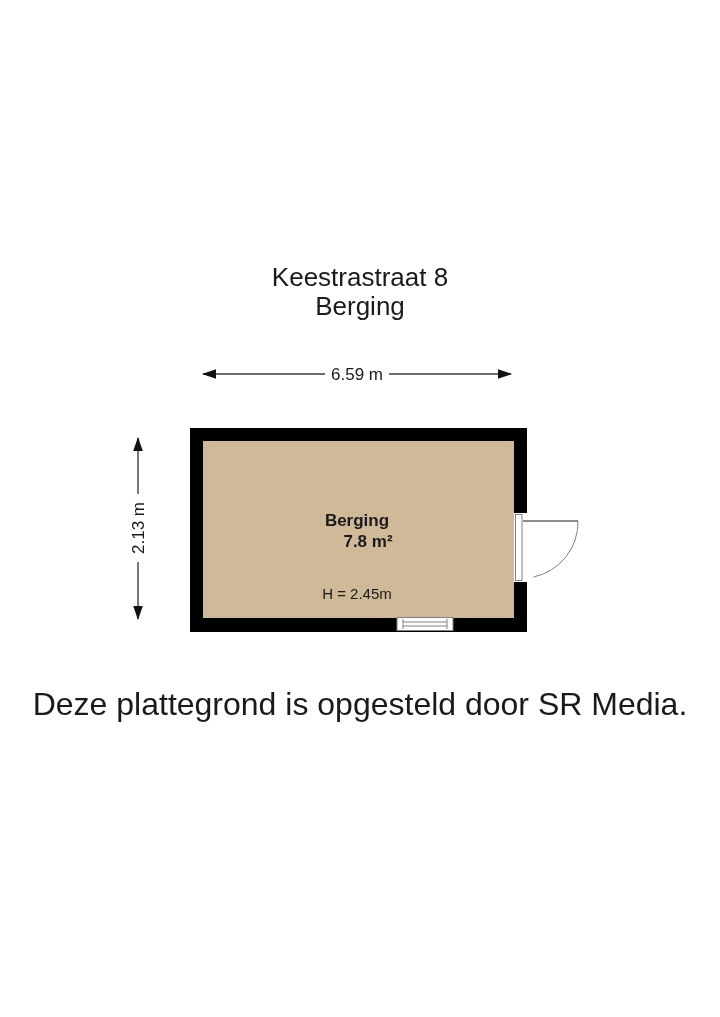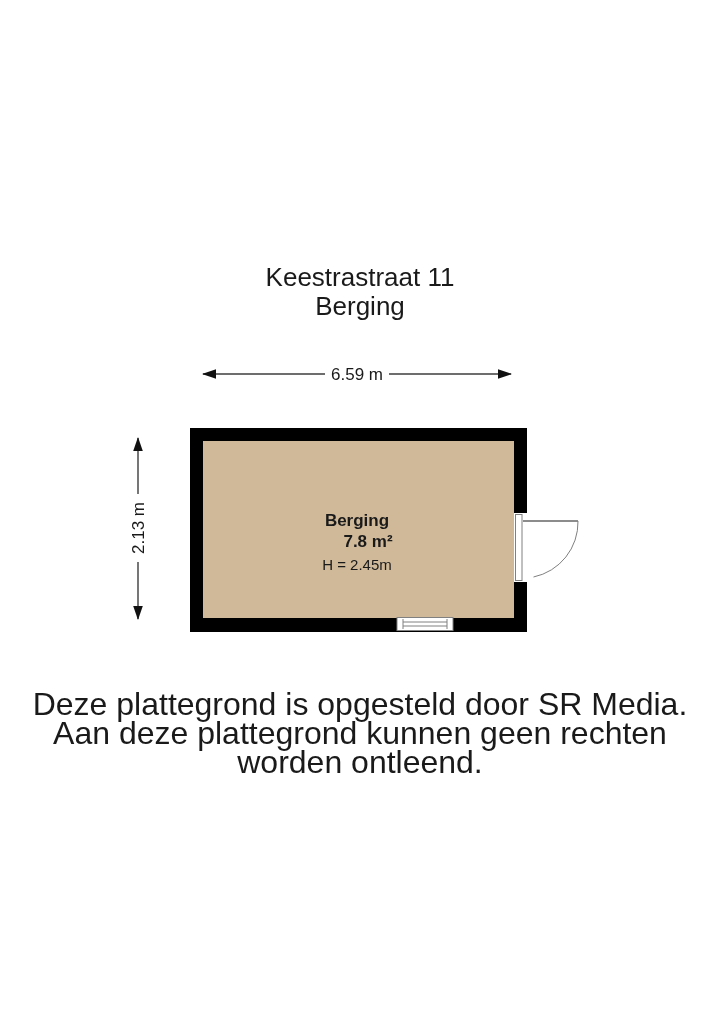--- a/index.html
+++ b/index.html
@@ -64,38 +64,38 @@
     font-weight: bold;
     line-height: 21px;
   }
   .room-name { top: 510px; }
   .room-area { top: 531px; margin-left: 22px; }
   .room-height {
     position: absolute;
     left: 0;
     right: 6px;
     text-align: center;
-    top: 555px;
+    top: 584px;
     font-size: 15px;
     line-height: 19px;
   }
   .footer-block {
     top: 690px;
     font-size: 32px;
     line-height: 29px;
     color: var(--text-color, #1a1a1a);
   }
 </style>
 </head>
 <body>
 
 <div class="page">
 
   <div class="center-text title-block">
-    <div>Keestrastraat 11</div>
+    <div>Keestrastraat 8</div>
     <div>Berging</div>
   </div>
 
   <svg class="abs plan-svg" viewBox="0 0 720 1017" xmlns="http://www.w3.org/2000/svg">
 
     <g>
       <line x1="203" y1="374" x2="511" y2="374" stroke="#3d3d3d" stroke-width="1.4"></line>
       <polygon points="202,374 216,369.2 216,378.8" fill="#111111"></polygon>
       <polygon points="512,374 498,369.2 498,378.8" fill="#111111"></polygon>
     </g>
@@ -128,16 +128,15 @@
 
   <div class="dim-label dim-label-h">6.59 m</div>
   <div class="dim-label dim-label-v">2.13 m</div>
 
   <div class="room-name">Berging</div>
   <div class="room-area">7.8 m²</div>
   <div class="room-height">H = 2.45m</div>
 
   <div class="center-text footer-block">
     <div>Deze plattegrond is opgesteld door SR Media.</div>
-    <div>Aan deze plattegrond kunnen geen rechten worden ontleend.</div>
   </div>
 
 </div>
 
 </body></html>

